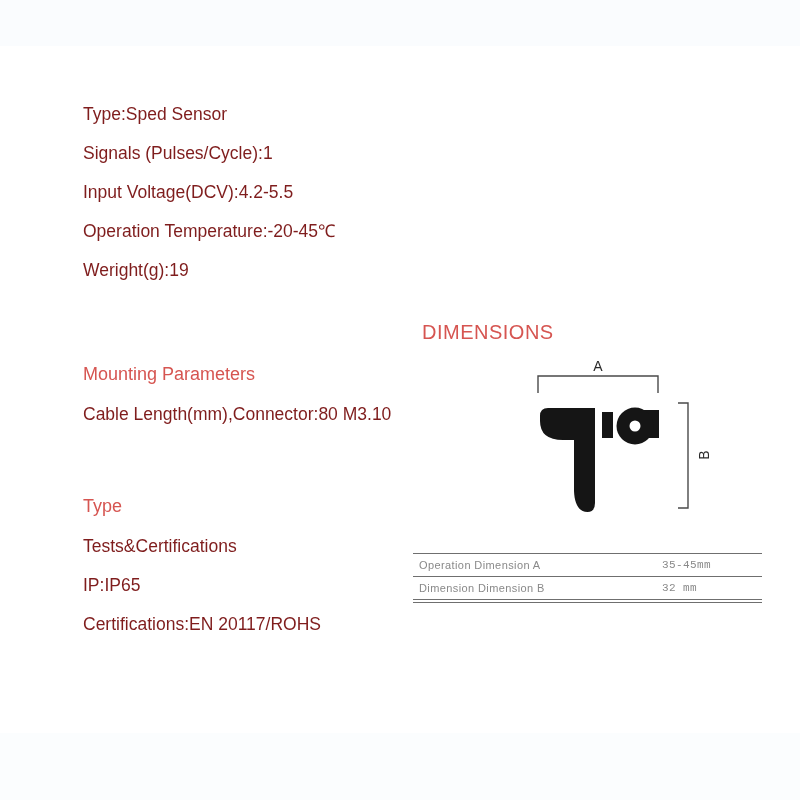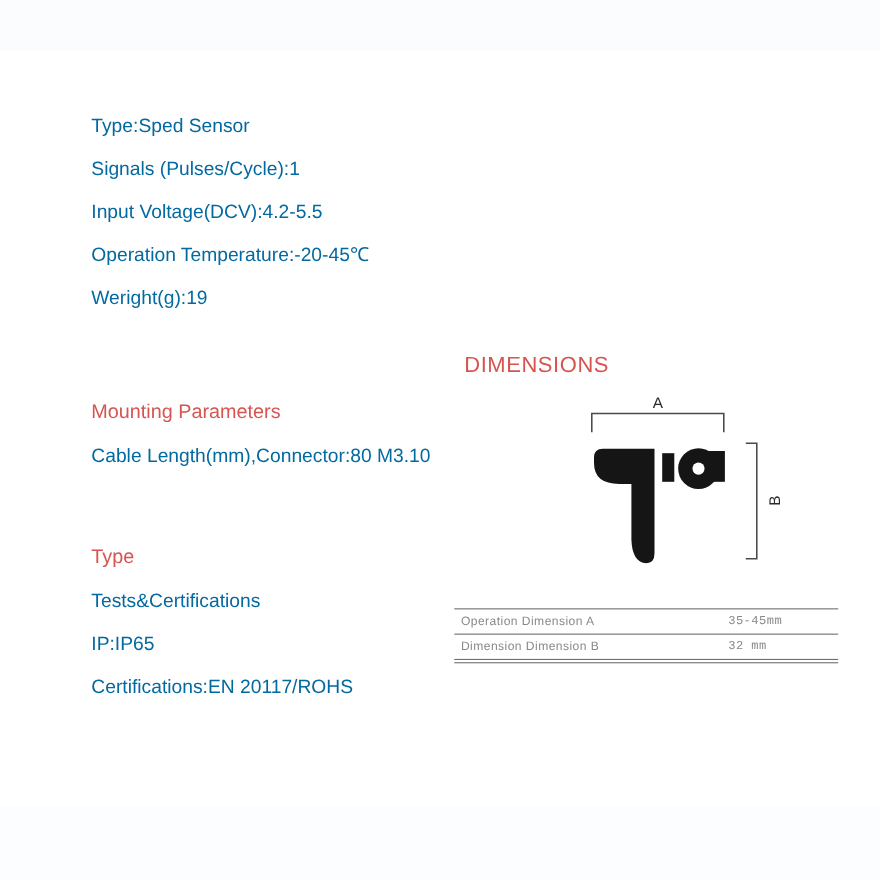--- a/index.html
+++ b/index.html
@@ -11,21 +11,21 @@
   .band-bottom{position:absolute;left:0;top:733px;width:800px;height:67px;background:#fbfdfe;}
 
   .spec-section{position:absolute;left:83px;}
   .sec-core{top:95px;}
   .sec-mounting{top:364px;}
   .sec-type{top:496px;}
   .spec-heading{
     font-size:18px;font-weight:400;color:#d65551;margin:0 0 10px 0;line-height:21px;
     white-space:nowrap;
   }
-  .spec-item{font-size:17.5px;line-height:39px;white-space:nowrap;color:#0369a1;}
+  .spec-item{font-size:17.5px;line-height:39px;white-space:nowrap;color:#7f1d1d;}
 
   .dim-heading{
     position:absolute;left:410px;top:309px;margin:12px;
     font-size:20px;font-weight:400;letter-spacing:0.5px;color:#d65551;white-space:nowrap;
   }
   .diagram{position:absolute;left:400px;top:345px;width:320px;height:200px;}
 
   .dim-table{
     position:absolute;left:413px;top:553px;width:349px;
     border-top:1px solid #6f6f6f;border-bottom:1px solid #6f6f6f;padding-bottom:2px;

